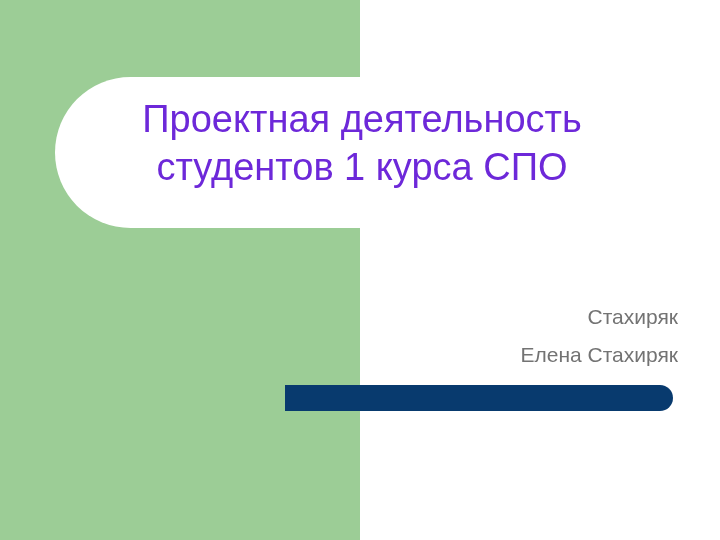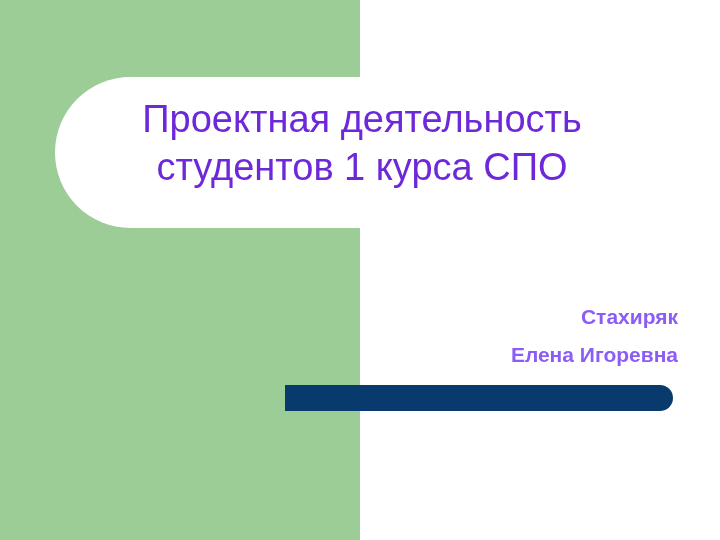--- a/index.html
+++ b/index.html
@@ -51,24 +51,24 @@
     letter-spacing: 0px;
     white-space: normal;
   }
   
   #subtitle {
     position: absolute;
     right: 42px;
     top: 298px;
     width: 400px;
     text-align: right;
-    color: #8b5cf6;
+    color: #737373;
     font-size: 21px;
     line-height: 38px;
-    font-weight: bold;
+    font-weight: normal;
   }
   .subtitle-line { display: block; }
   
   #accent-bar {
     position: absolute;
     left: 285px;
     top: 385px;
     width: 388px;
     height: 26px;
     background: #083a6e;
@@ -84,18 +84,18 @@
 <div id="slide">
 
   <div id="green-panel"></div>
 
   <div id="title-plate"></div>
 
   <div id="title">Проектная деятельность студентов 1 курса СПО</div>
 
   <div id="subtitle">
     <span class="subtitle-line">Стахиряк</span>
-    <span class="subtitle-line">Елена Игоревна</span>
+    <span class="subtitle-line">Елена Стахиряк</span>
   </div>
 
   <div id="accent-bar"></div>
 
 </div>
 
 </body></html>

